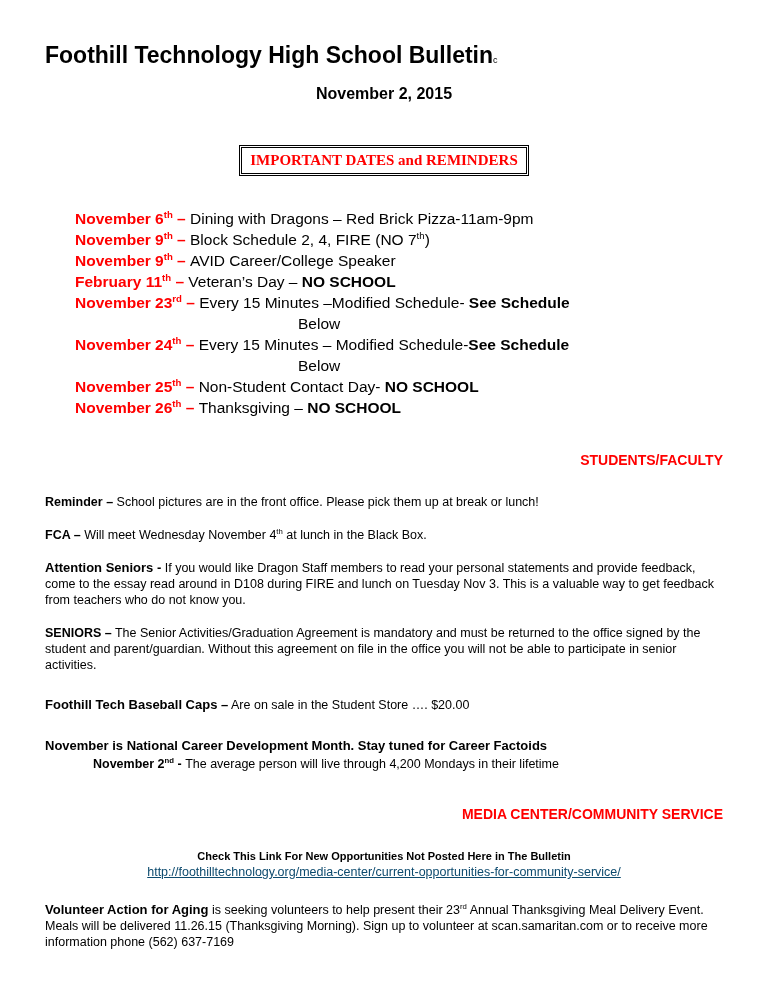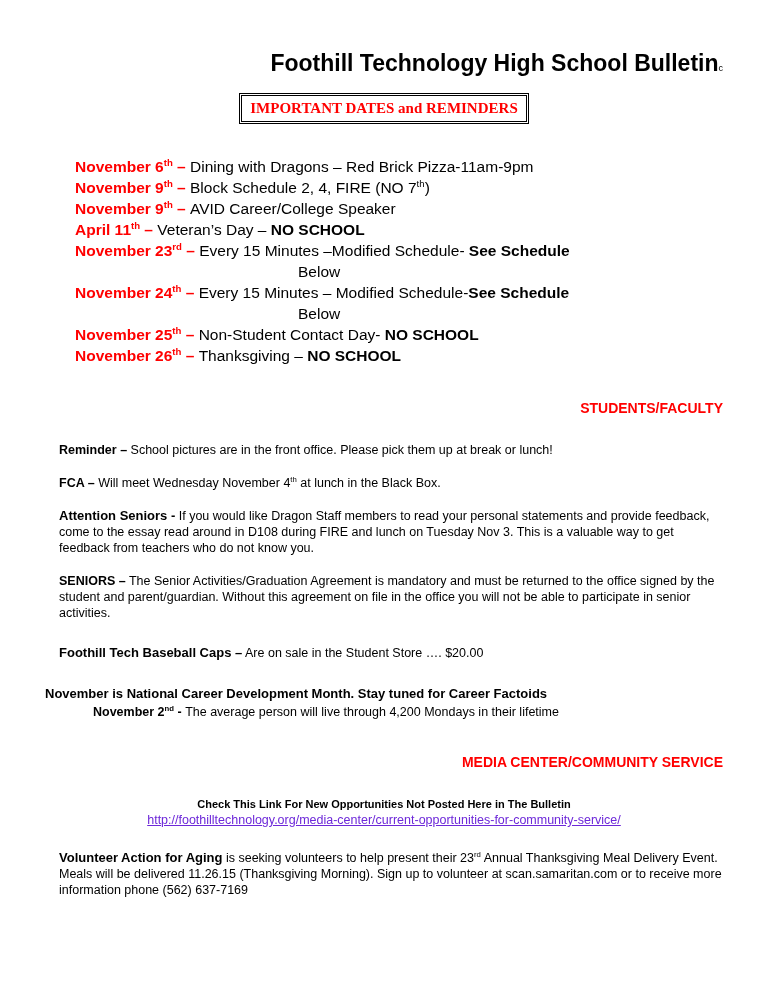--- a/index.html
+++ b/index.html
@@ -2,21 +2,21 @@
 <html><head>
 <meta charset="utf-8">
 <style>
   html,body { margin:0; padding:0; background:#ffffff; }
   .page {
     width:768px; min-height:994px; box-sizing:border-box;
     padding:42px 45px 40px 45px;
     font-family:"Liberation Sans", sans-serif; color:#000;
     background:#fff;
   }
-  .title { text-align:right; font-size:23px; font-weight:bold; margin:8px 0 16px 0; }
+  .title { text-align:left; font-size:23px; font-weight:bold; margin:0 0 16px 0; }
   .title-mark { font-size:9px; font-weight:normal; vertical-align:baseline; }
   .subtitle { text-align:center; font-size:16px; font-weight:bold; margin:0 0 42px 0; }
 
   .banner-wrap { text-align:center; margin:0 0 32px 0; }
   .banner {
     display:inline-block; border:3px double #000; padding:4px 8px;
     font-family:"Liberation Serif", serif; font-weight:bold; font-size:15px;
     color:#FF0000;
   }
 
@@ -24,51 +24,52 @@
   .date-line { white-space:normal; }
   .dt, .dt sup { color:#FF0000; font-weight:bold; }
   .dbold { font-weight:bold; }
   .below-line { font-weight:normal; margin-left:223px; }
   sup { font-size:0.62em; line-height:0; }
 
   .section-head {
     text-align:right; color:#FF0000; font-weight:bold; font-size:14px;
     margin:34px 0 26px 0;
   }
-  .body-p { font-size:12.5px; line-height:16px; margin:0 0 17px 14px; }
+  .body-p { font-size:12.5px; line-height:16px; margin:0 0 17px 0; }
   .lead { font-weight:bold; }
   .lead-lg { font-weight:bold; font-size:13px; }
 
   .career-head { font-weight:bold; font-size:13px; margin:24px 0 2px 0; line-height:17px; }
   .career-sub { font-size:12.5px; line-height:16px; margin:0 0 0 48px; }
 
   .center-bold { text-align:center; font-weight:bold; font-size:11px; line-height:16px; margin:26px 0 0 0; }
   .link-line { text-align:center; font-size:12.5px; line-height:16px; margin:0 0 22px 0; }
-  .link-line a { color:#6d28d9; text-decoration:underline; cursor:pointer; }
+  .link-line a { color:#0c4a6e; text-decoration:underline; cursor:pointer; }
 </style>
 </head>
 <body>
 
 <div class="page">
 
   <h1 class="title"><span>Foothill Technology High School Bulletin</span><span class="title-mark">c</span></h1>
+  <div class="subtitle">November 2, 2015</div>
 
   <div class="banner-wrap">
     <span class="banner">IMPORTANT DATES and REMINDERS</span>
   </div>
 
   <div class="date-list">
 
     <div class="date-line"><span class="dt"><span>November 6</span><sup>th</sup><span> – </span></span><span>Dining with Dragons – Red Brick Pizza-11am-9pm</span><span class="dbold"></span></div>
 
     <div class="date-line"><span class="dt"><span>November 9</span><sup>th</sup><span> – </span></span><span>Block Schedule 2, 4, FIRE (NO 7</span><sup>th</sup><span>)</span></div>
 
     <div class="date-line"><span class="dt"><span>November 9</span><sup>th</sup><span> – </span></span><span>AVID Career/College Speaker</span></div>
 
-    <div class="date-line"><span class="dt"><span>April 11</span><sup>th</sup><span> – </span></span><span>Veteran’s Day – </span><span class="dbold">NO SCHOOL</span></div>
+    <div class="date-line"><span class="dt"><span>February 11</span><sup>th</sup><span> – </span></span><span>Veteran’s Day – </span><span class="dbold">NO SCHOOL</span></div>
 
     <div class="date-line"><span class="dt"><span>November 23</span><sup>rd</sup><span> – </span></span><span>Every 15 Minutes –Modified Schedule- </span><span class="dbold">See Schedule</span></div>
     <div class="below-line">Below</div>
 
     <div class="date-line"><span class="dt"><span>November 24</span><sup>th</sup><span> – </span></span><span>Every 15 Minutes – Modified Schedule-</span><span class="dbold">See Schedule</span></div>
     <div class="below-line">Below</div>
 
     <div class="date-line"><span class="dt"><span>November 25</span><sup>th</sup><span> – </span></span><span>Non-Student Contact Day- </span><span class="dbold">NO SCHOOL</span></div>
 
     <div class="date-line"><span class="dt"><span>November 26</span><sup>th</sup><span> – </span></span><span>Thanksgiving – </span><span class="dbold">NO SCHOOL</span></div>

